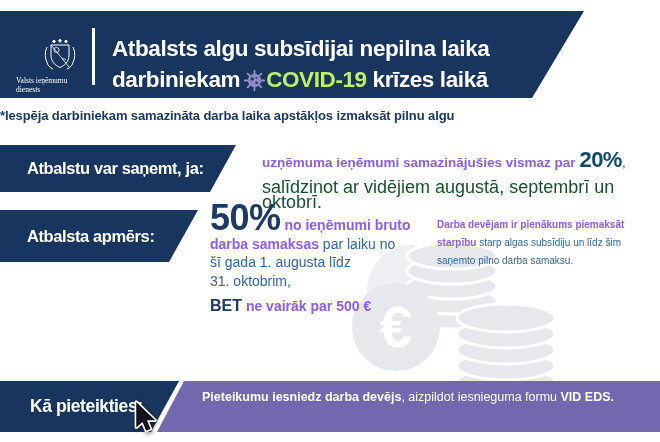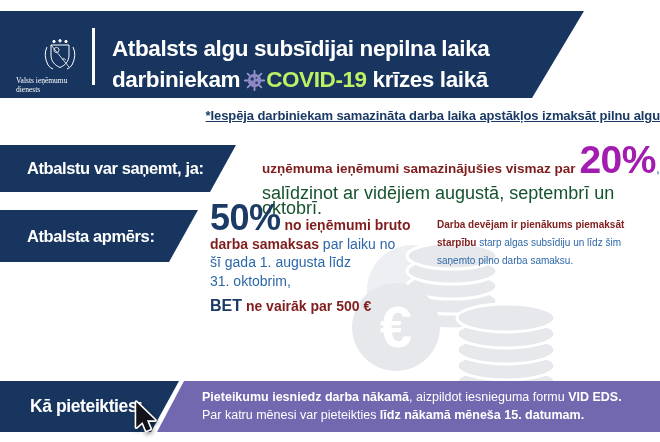--- a/index.html
+++ b/index.html
@@ -16,41 +16,41 @@
   .logo svg{display:block;margin:0 auto;}
   .logo-text{font-size:7.5px;line-height:9px;margin-top:3px;color:#fff;}
   .header-divider{position:absolute;left:92px;top:17px;width:3px;height:57px;background:#fff;}
   .title{
     position:absolute;left:112px;top:22px;color:#fff;font-weight:bold;
     font-size:22.5px;line-height:31px;letter-spacing:-0.4px;white-space:nowrap;
   }
   .covid{color:#bef264;}
   .virus{display:inline-block;vertical-align:-4px;margin:0 1px 0 4px;}
   .subtitle{
-    position:absolute;left:0;right:0;top:108px;text-align:right;
-    font-weight:bold;font-size:13px;color:#1b3a66;letter-spacing:-0.1px;text-decoration:underline;
+    position:absolute;left:0;right:0;top:108px;text-align:left;
+    font-weight:bold;font-size:13px;color:#1b3a66;letter-spacing:-0.1px;
   }
   
   .banner{
     position:absolute;left:0;background:#17355e;color:#fff;font-weight:bold;
     display:flex;align-items:center;letter-spacing:-0.4px;
   }
   .banner-1{top:145px;width:660px;height:47px;font-size:16.5px;
     clip-path:polygon(0 0,236px 0,210px 47px,0 47px);padding-left:27px;box-sizing:border-box;}
   .banner-2{top:210px;width:660px;height:52px;font-size:16.5px;
     clip-path:polygon(0 0,198px 0,169px 52px,0 52px);padding-left:27px;box-sizing:border-box;}
   .banner-3{top:381px;width:660px;height:51px;font-size:17.5px;
     clip-path:polygon(0 0,179px 0,151px 51px,0 51px);padding-left:30px;box-sizing:border-box;}
   
   .elig{position:absolute;left:262px;top:141px;width:396px;}
   .elig-row1{line-height:38px;white-space:nowrap;}
-  .b-navy{font-weight:bold;color:#7f1d1d;}
+  .b-navy{font-weight:bold;color:#8b5cf6;}
   .r-blue{color:#2e68a8;}
   .t13{font-size:13.5px;}
-  .big-pct{font-size:39px;font-weight:bold;color:#a21caf;letter-spacing:-0.5px;margin-top:44px;}
+  .big-pct{font-size:22px;font-weight:bold;color:#0c4a6e;letter-spacing:-0.5px;margin-top:44px;}
   .elig-row2{font-size:18px;color:#14532d;line-height:15px;margin-top:-2px;}
   
   .amt-mid{position:absolute;left:210px;top:209px;width:228px;font-size:14px;line-height:18.5px;}
   .big50{font-size:36px;font-weight:bold;color:#1b3a66;letter-spacing:-0.5px;text-align:center;}
   .bet-line{margin-top:7px;}
   .bet{font-size:16px;font-weight:bold;color:#1b3a66;}
   .amt-right{position:absolute;left:437px;top:216px;width:214px;font-size:10px;line-height:18px;}
   
   .coins{position:absolute;left:328px;top:228px;}
   
@@ -146,22 +146,21 @@
 
   <div class="banner banner-2">Atbalsta apmērs:</div>
   <div class="amt-mid">
     <div><span class="big50">50%</span><span class="b-navy"> no ieņēmumi bruto</span><br><span class="b-navy">darba samaksas</span><span class="r-blue"> par laiku no</span><br><span class="r-blue">šī gada 1. augusta līdz</span><br><span class="r-blue">31. oktobrim,</span></div>
     <div class="bet-line"><span class="bet">BET</span><span class="b-navy"> ne vairāk par 500 €</span></div>
   </div>
   <div class="amt-right"><span class="b-navy">Darba devējam ir pienākums piemaksāt starpību</span><span class="r-blue"> starp algas subsīdiju un līdz šim saņemto pilno darba samaksu.</span></div>
 
   <div class="banner banner-3">Kā pieteikties:</div>
   <div class="apply-box">
-    <div><span class="bold">Pieteikumu iesniedz darba nākamā</span><span>, aizpildot iesnieguma formu </span><span class="bold">VID EDS.</span></div>
-    <div><span>Par katru mēnesi var pieteikties </span><span class="bold">līdz nākamā mēneša 15. datumam.</span></div>
+    <div><span class="bold">Pieteikumu iesniedz darba devējs</span><span>, aizpildot iesnieguma formu </span><span class="bold">VID EDS.</span></div>
   </div>
 
   <div class="cursor">
     <svg width="36" height="38" viewBox="0 0 24 26">
       <path d="M6 2 L6 19.5 L10.3 15.7 L12.8 21.8 L15.8 20.5 L13.3 14.6 L19 14.6 Z" fill="#15131a" stroke="#ffffff" stroke-width="2.2" stroke-linejoin="round" paint-order="stroke"></path>
     </svg>
   </div>
 
 </div>
 

